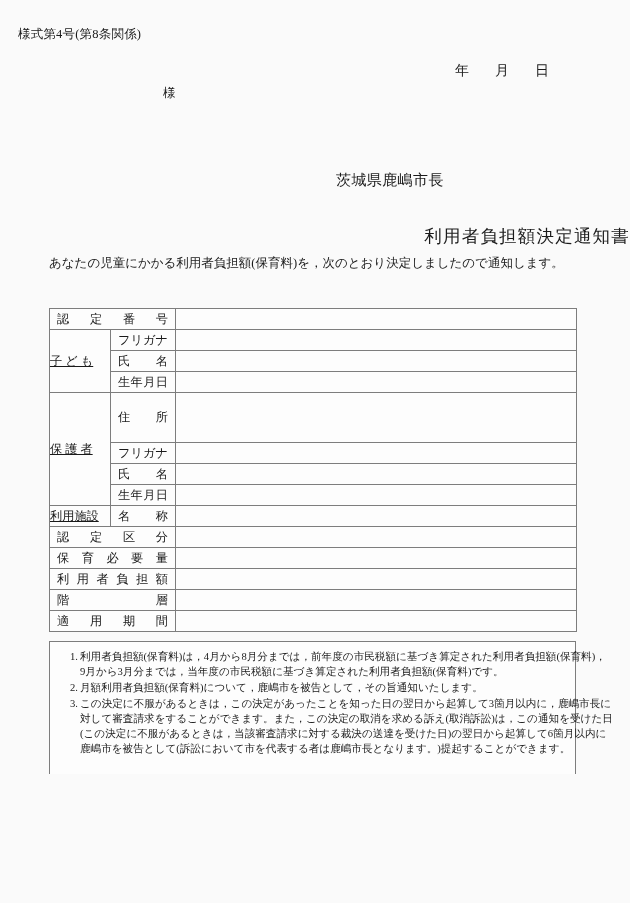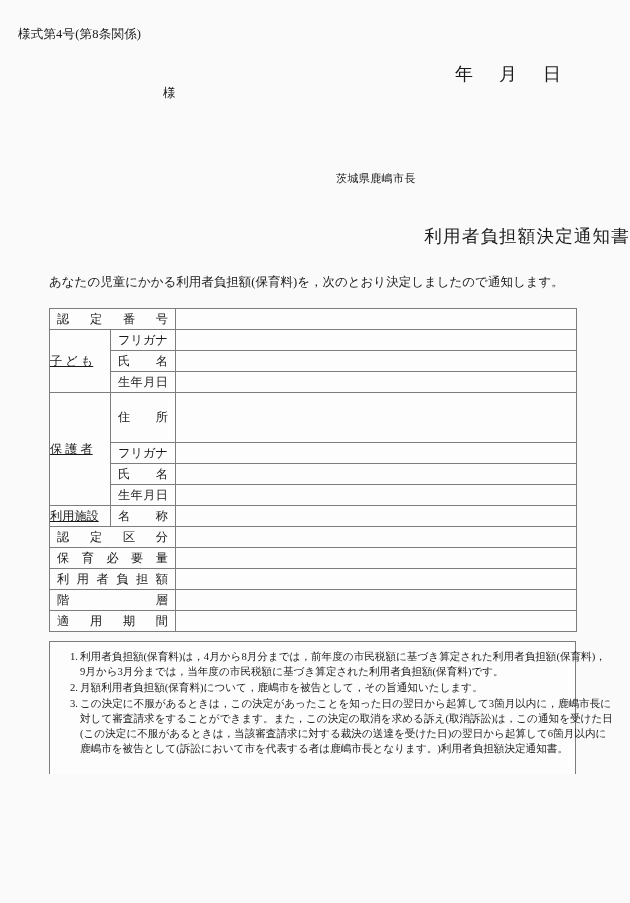--- a/index.html
+++ b/index.html
@@ -30,57 +30,57 @@
     left: 18px;
     top: 26px;
     font-size: 12.5px;
     letter-spacing: 0.2px;
     white-space: nowrap;
   }
   .date-line {
     position: absolute;
     left: 455px;
     top: 62px;
-    font-size: 18px;
+    font-size: 14px;
     white-space: nowrap;
   }
   .date-line span.unit { display: inline-block; }
   .date-line span.gap { display: inline-block; width: 26px; }
 
   .addressee {
     position: absolute;
     left: 163px;
     top: 85px;
     font-size: 12.5px;
     white-space: nowrap;
   }
 
   .issuer {
     position: absolute;
     left: 336px;
     top: 171px;
-    font-size: 11px;
+    font-size: 15px;
     letter-spacing: 0.4px;
     white-space: nowrap;
   }
 
   .doc-title {
     position: absolute;
     left: 0;
     right: 0;
     top: 224px;
     text-align: right;
     font-size: 17.5px;
     letter-spacing: 1.2px;
   }
 
   .intro {
     position: absolute;
     left: 49px;
-    top: 274px;
+    top: 255px;
     font-size: 12.5px;
     white-space: nowrap;
   }
 
   
   .main-table {
     position: absolute;
     left: 49px;
     top: 308px;
     width: 527px;
@@ -382,18 +382,18 @@
       </li>
       <li>
         <span class="num">2.</span>
         <span class="note-line">月額利用者負担額(保育料)について，鹿嶋市を被告として，その旨通知いたします。</span>
       </li>
       <li>
         <span class="num">3.</span>
         <span class="note-line">この決定に不服があるときは，この決定があったことを知った日の翌日から起算して3箇月以内に，鹿嶋市長に</span>
         <span class="note-line ind">対して審査請求をすることができます。また，この決定の取消を求める訴え(取消訴訟)は，この通知を受けた日</span>
         <span class="note-line ind">(この決定に不服があるときは，当該審査請求に対する裁決の送達を受けた日)の翌日から起算して6箇月以内に</span>
-        <span class="note-line ind">鹿嶋市を被告として(訴訟において市を代表する者は鹿嶋市長となります。)利用者負担額決定通知書。</span>
+        <span class="note-line ind">鹿嶋市を被告として(訴訟において市を代表する者は鹿嶋市長となります。)提起することができます。</span>
       </li>
     </ol>
   </div>
 
 </div>
 
 </body></html>

